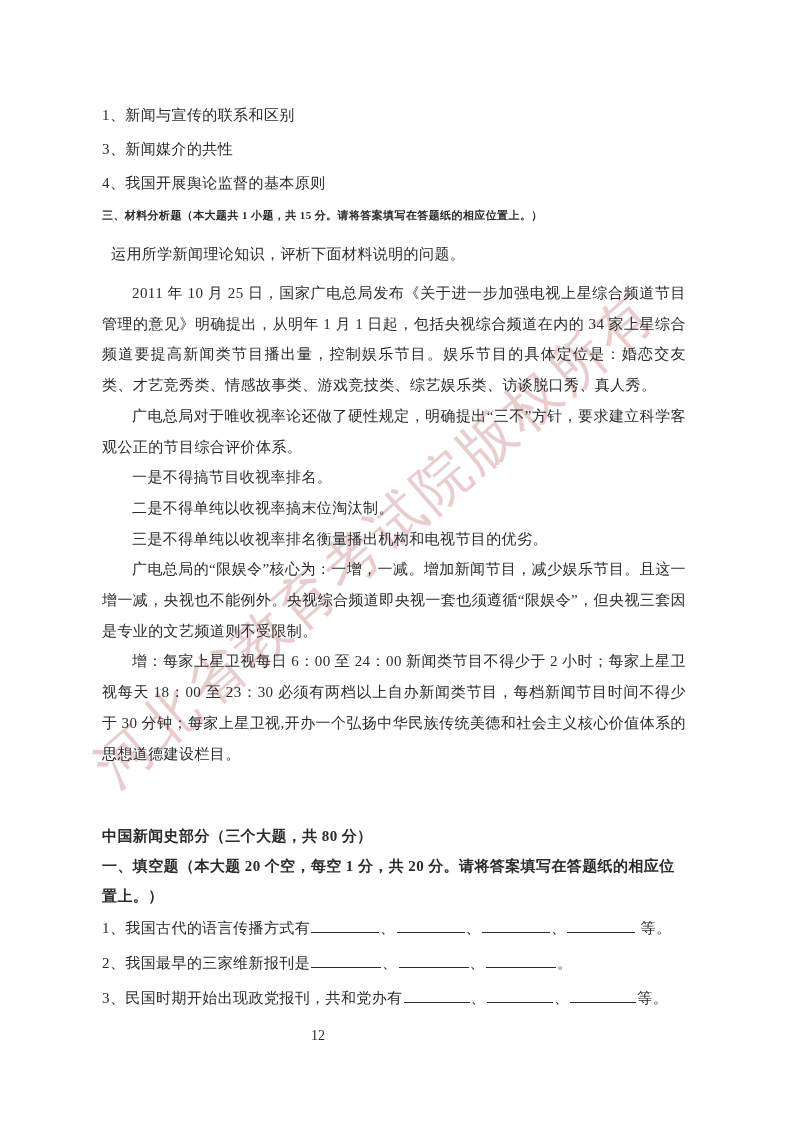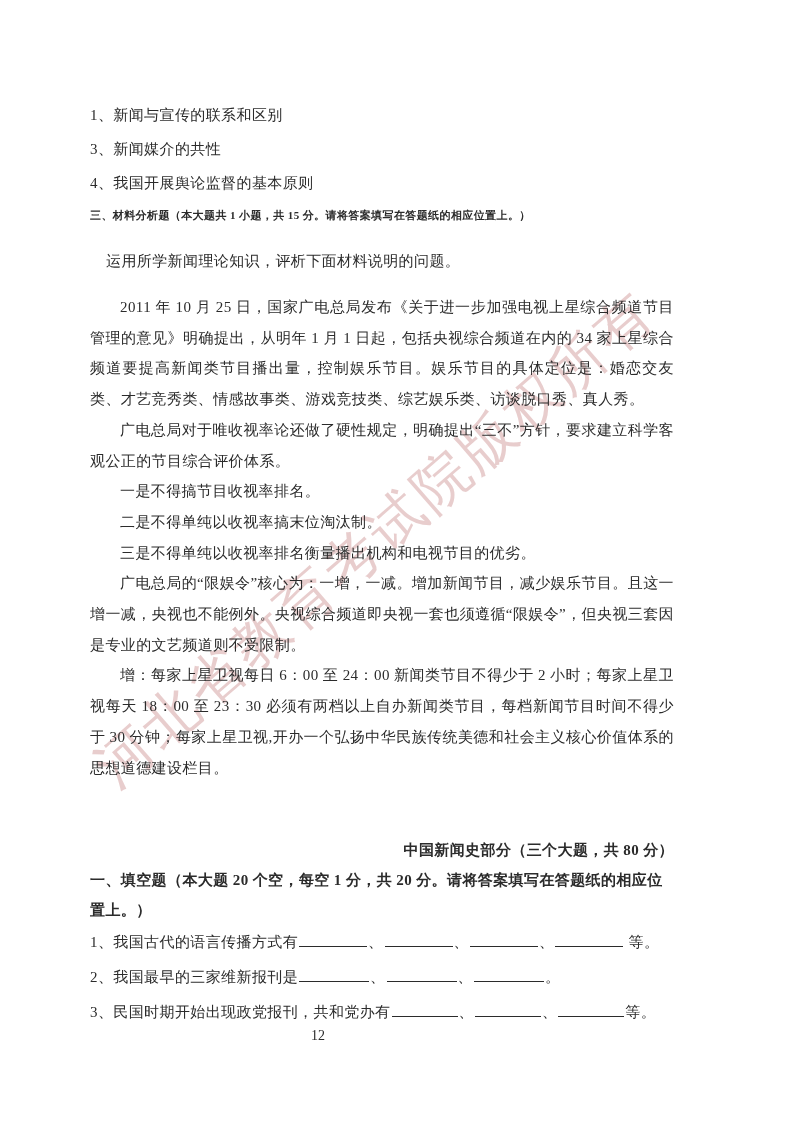--- a/index.html
+++ b/index.html
@@ -8,50 +8,50 @@
     width: 794px;
     height: 1123px;
     margin: 0 auto;
     background: #ffffff;
     overflow: hidden;
     font-family: "Liberation Serif", "DejaVu Serif", serif;
     color: #2b2b2b;
   }
   .content {
     position: absolute;
-    left: 90px;
+    left: 102px;
     top: 98px;
     width: 584px;
     font-size: 15px;
     letter-spacing: 0.4px;
   }
   .sa-item {
     line-height: 34px;
     white-space: nowrap;
   }
   .section-heading {
     font-weight: bold;
     line-height: 30px;
     margin: 0;
     font-size: 11px;
   }
   .intro {
     line-height: 30px;
-    margin: 16px;
+    margin: 9px;
   }
   .material { margin: 0; }
   .material p.para {
     margin: 0;
     line-height: 30.7px;
     text-indent: 2em;
     text-align: justify;
   }
   .history-title {
     margin: 52px 0 0 0;
-    text-align: right;
+    text-align: left;
     font-weight: bold;
     font-size: 15px;
     line-height: 30px;
   }
   .fill-heading {
     font-weight: bold;
     font-size: 15px;
     line-height: 30px;
     margin: 0;
   }

